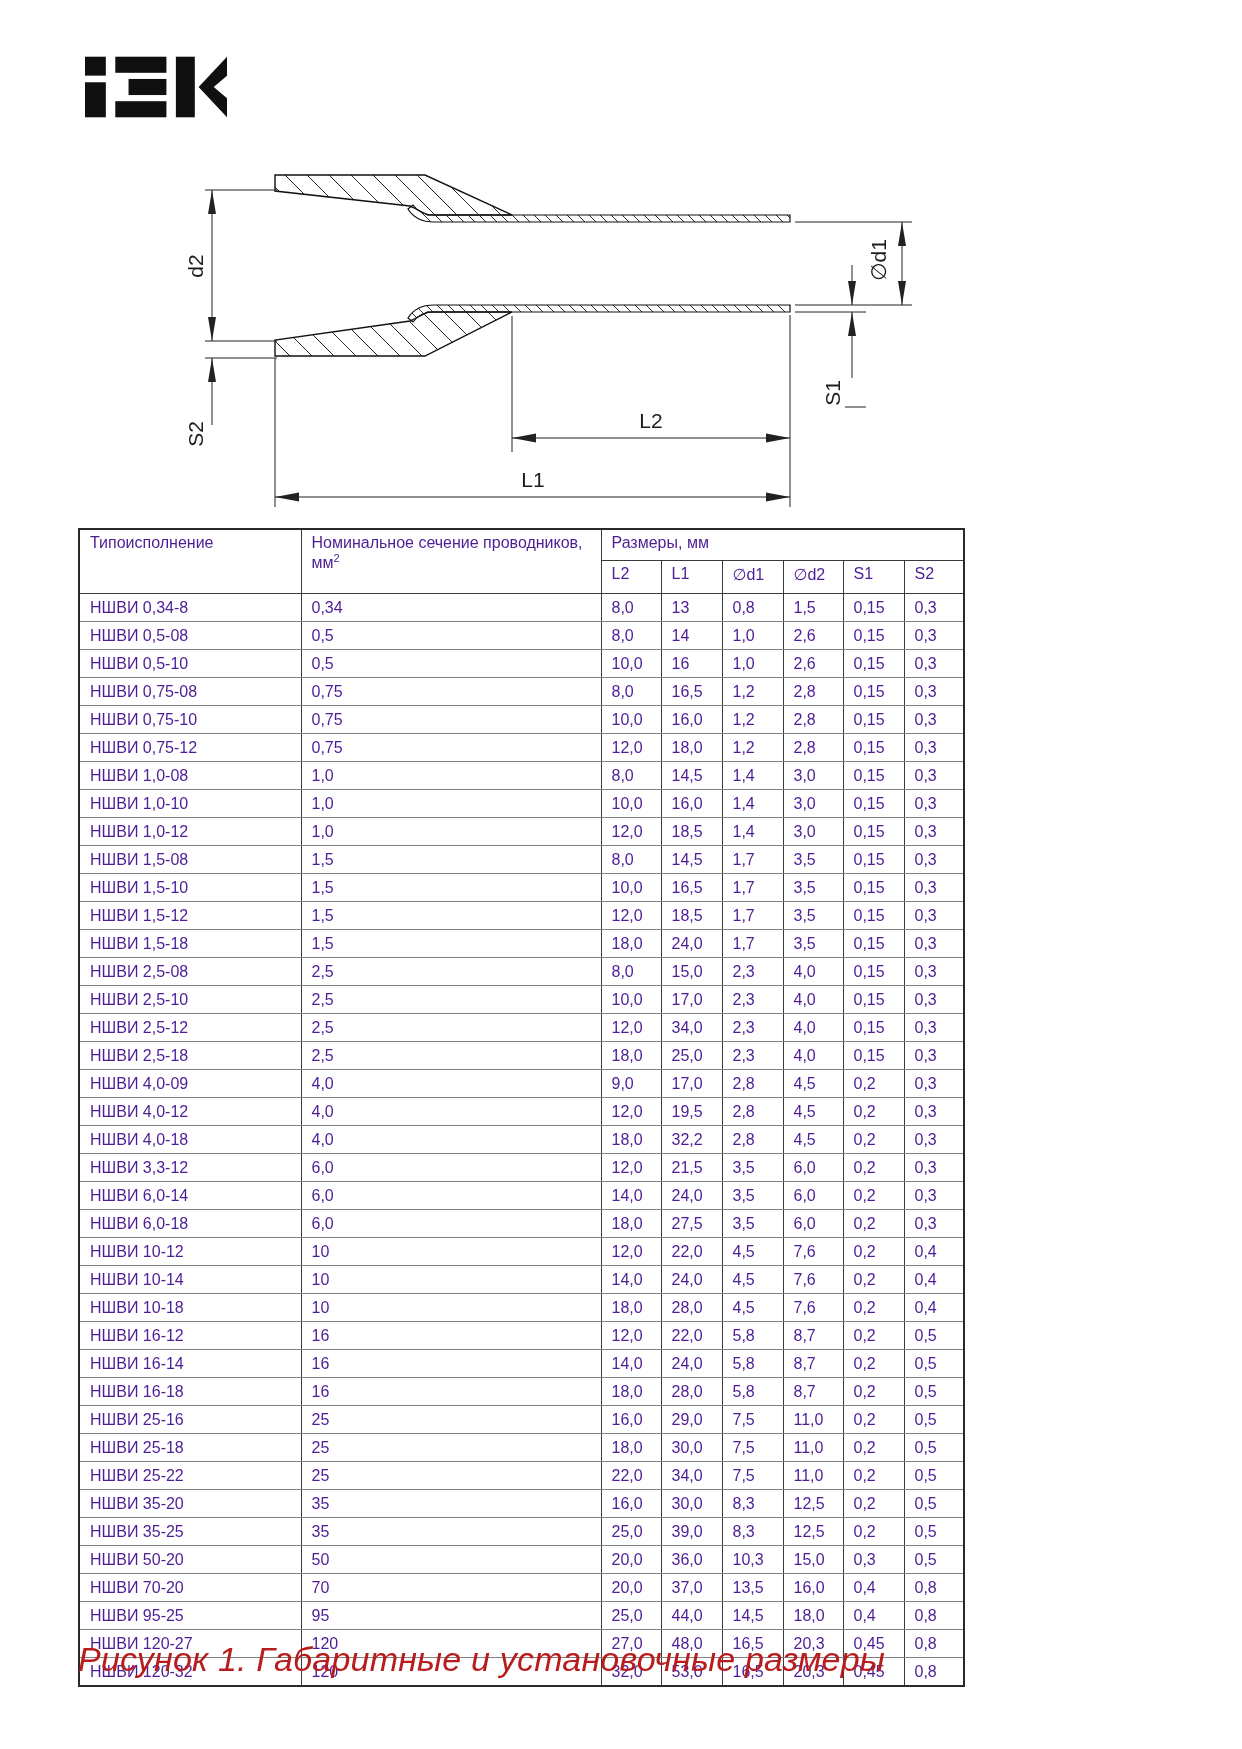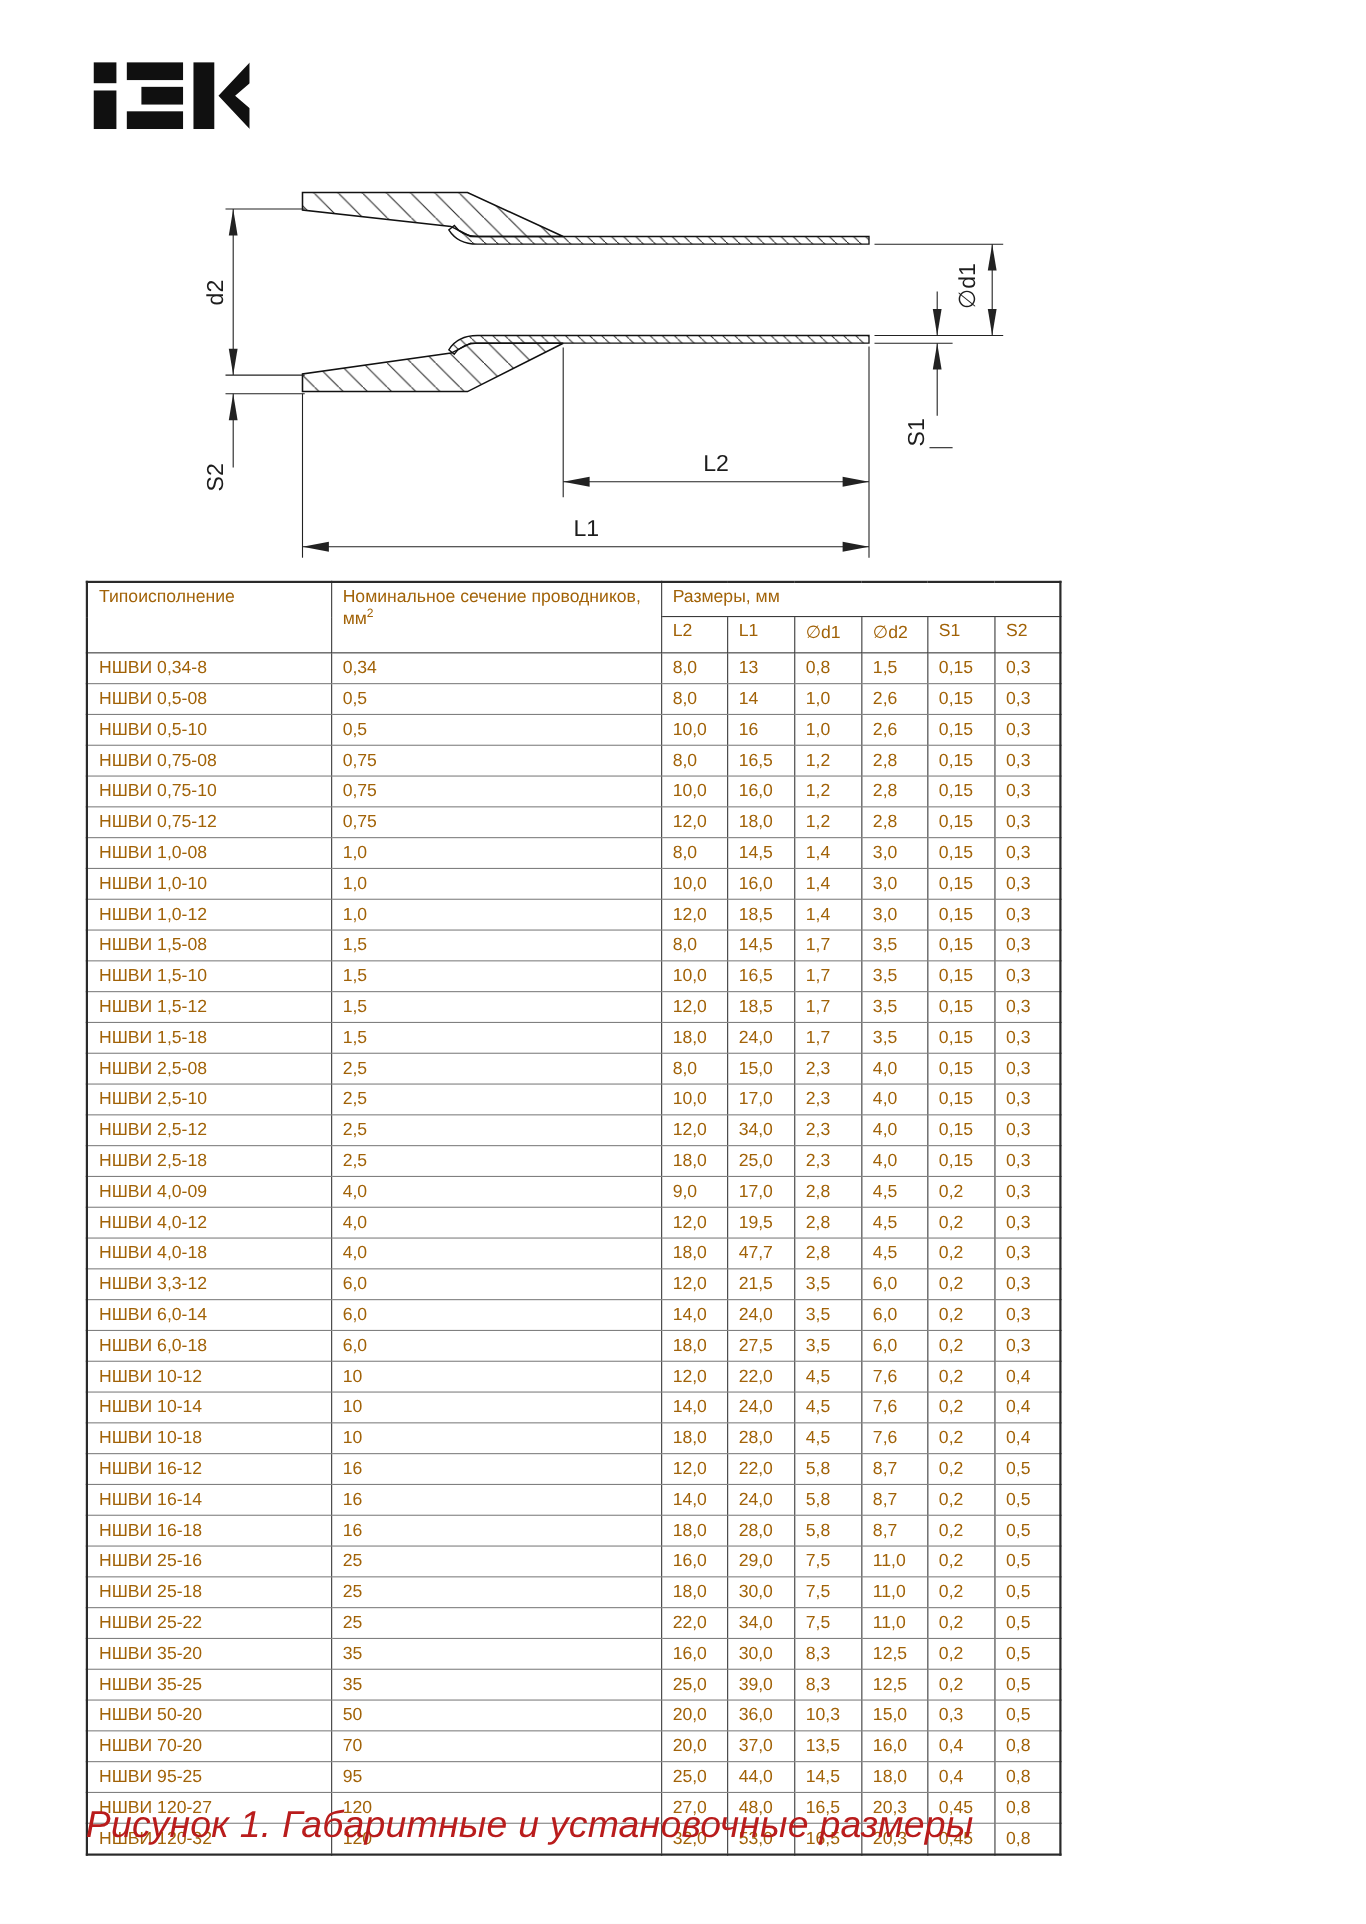--- a/index.html
+++ b/index.html
@@ -16,21 +16,21 @@
   #drawing{position:absolute;left:150px;top:140px;width:790px;height:380px;}
   #drawing text{
     font-family:"Liberation Sans", sans-serif;
     font-size:21px;
     fill:#1d1d1d;
   }
   
   #spec-table{
     position:absolute;left:78px;top:528px;width:885px;
     border-collapse:collapse;table-layout:fixed;
-    font-size:16px;color:#a16207;
+    font-size:16px;color:#4c1d95;
   }
   #spec-table th,#spec-table td{
     font-weight:normal;text-align:left;
     padding:2px 4px 2px 10px;
     overflow:hidden;white-space:nowrap;
   }
   #spec-table{border:2px solid #2a2a2a;}
   #spec-table th{border:1px solid #3a3a3a;vertical-align:top;padding-top:4px;}
   #spec-table td{
     border-left:1px solid #3a3a3a;border-right:1px solid #3a3a3a;
@@ -341,21 +341,21 @@
       <td>19,5</td>
       <td>2,8</td>
       <td>4,5</td>
       <td>0,2</td>
       <td>0,3</td>
     </tr>
         <tr>
       <td>НШВИ 4,0-18</td>
       <td>4,0</td>
       <td>18,0</td>
-      <td>47,7</td>
+      <td>32,2</td>
       <td>2,8</td>
       <td>4,5</td>
       <td>0,2</td>
       <td>0,3</td>
     </tr>
         <tr>
       <td>НШВИ 3,3-12</td>
       <td>6,0</td>
       <td>12,0</td>
       <td>21,5</td>

